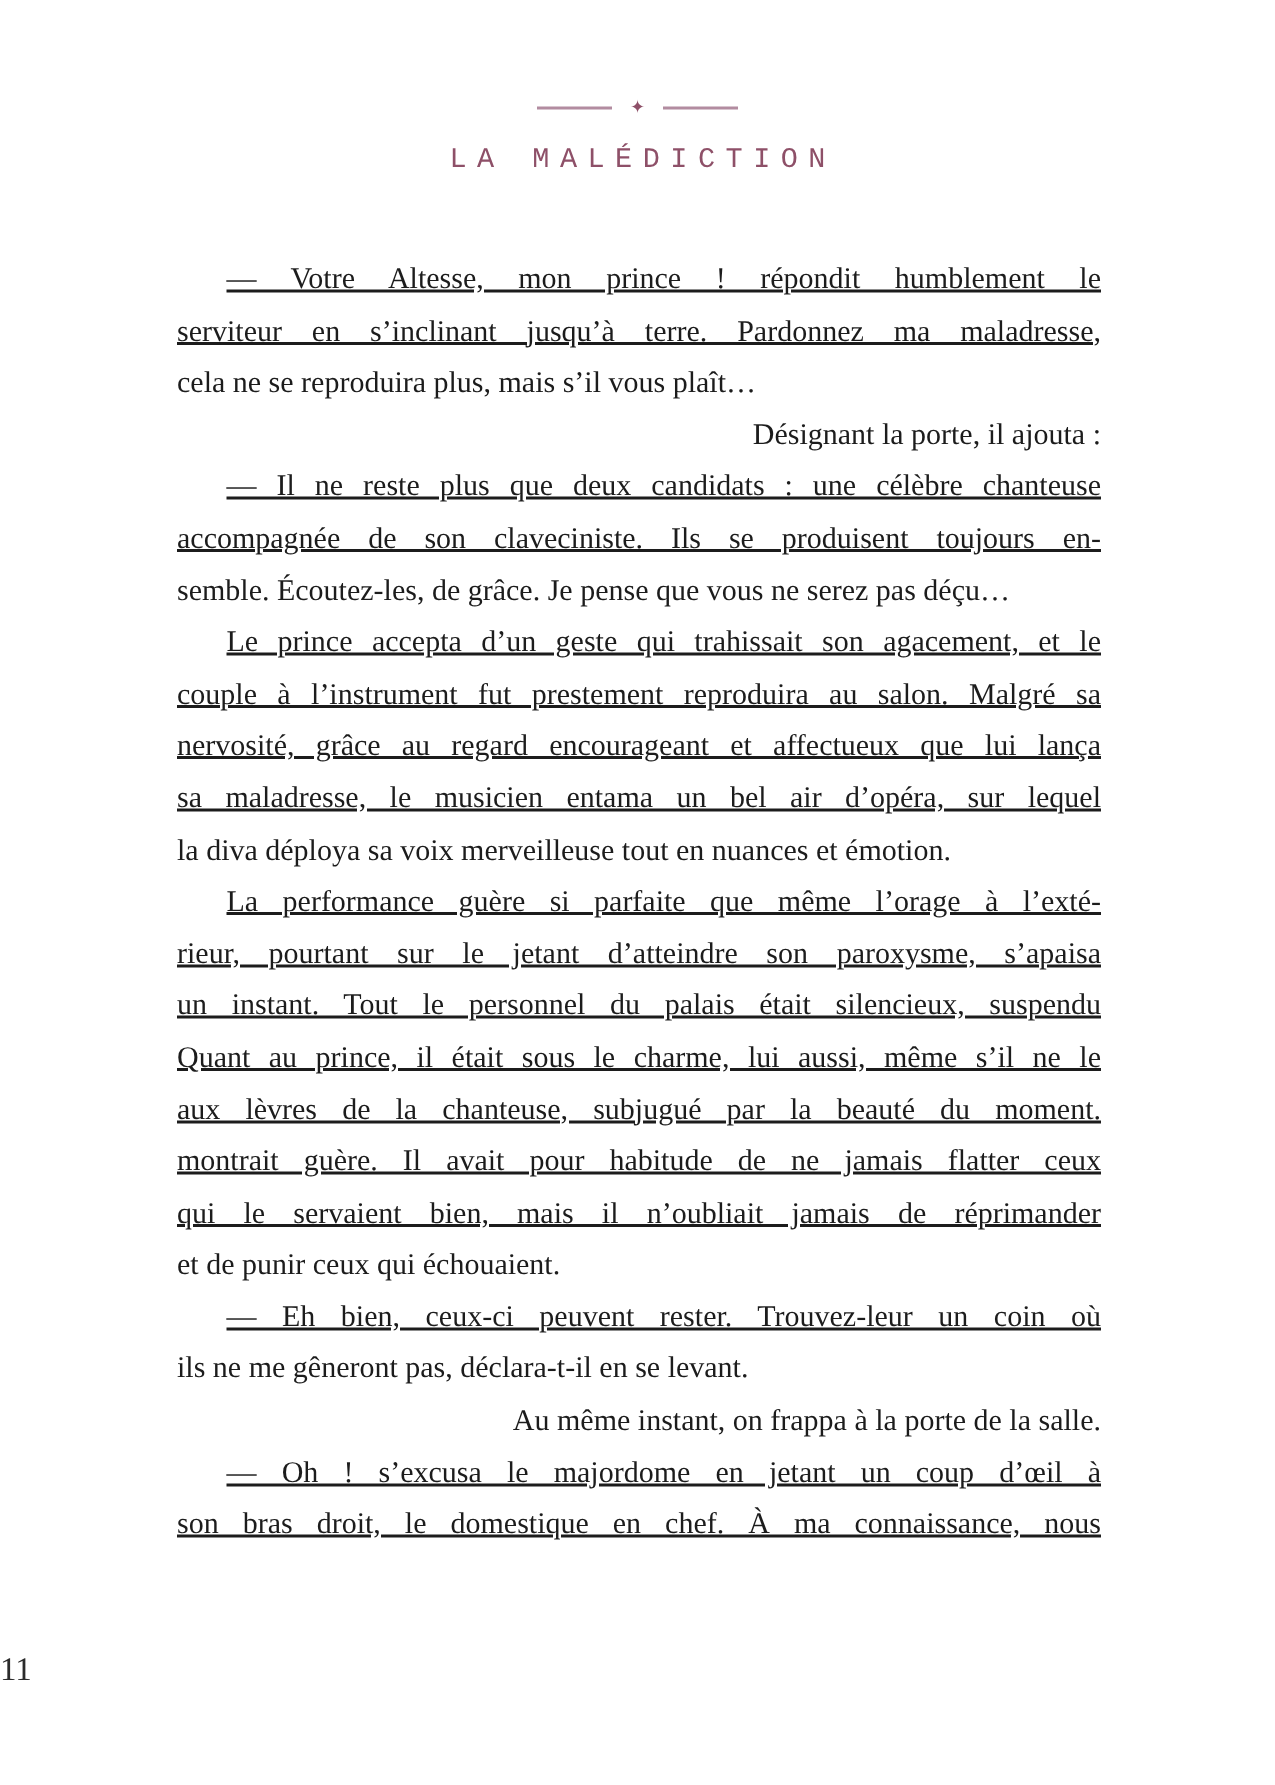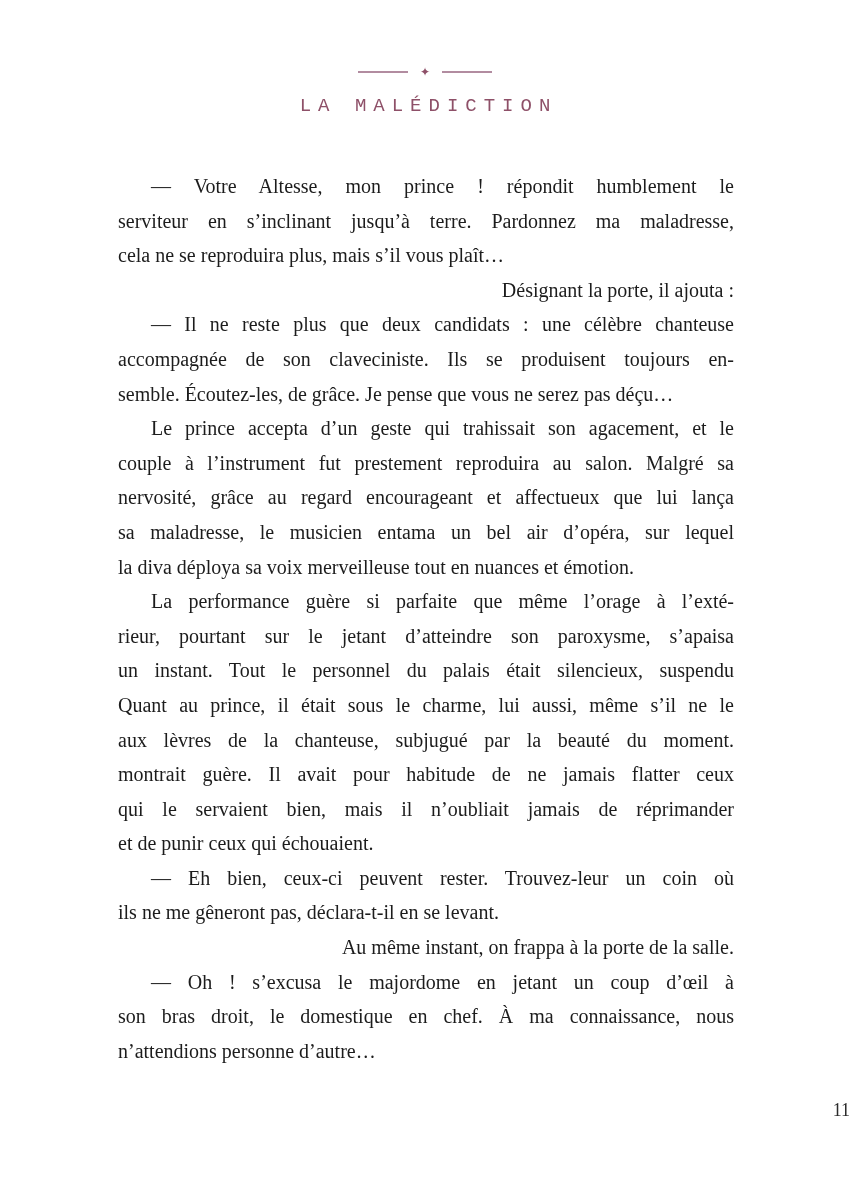--- a/index.html
+++ b/index.html
@@ -36,27 +36,27 @@
   }
 
   
   .body-text {
     position: absolute; left: 118px; top: 169px; width: 616px;
     font-size: 20px; line-height: 34.6px;
     color: var(--text-color, #1c1c1c);
   }
   .paragraph { margin: 0; }
   .line { text-align: left; white-space: normal; }
-  .line.just { text-align: justify; text-align-last: justify; }
+  .line.just { text-align: justify; text-align-last: justify; text-decoration: underline; }
   .line.indent { padding-left: 33px; text-align: right; }
 
   
   .page-number {
     position: absolute; top: 1100px; left: 0; width: 100%;
-    text-align: right; font-size: 18px; line-height: 1.2;
+    text-align: left; font-size: 22px; line-height: 1.2;
     color: var(--pagenum-color, #2b2b2b);
   }
 </style>
 </head>
 <body style="--bg: #ffffff; --title-color: #8e5068; --ornament-color: #b28ca0; --text-color: #1c1c1c; --pagenum-color: #2b2b2b;">
 
 <div class="page">
 
   <div class="ornament">
     <span class="orn-line"></span>
@@ -100,19 +100,18 @@
       <div class="paragraph">
         <div class="line indent just">— Eh bien, ceux-ci peuvent rester. Trouvez-leur un coin où</div>
         <div class="line">ils ne me gêneront pas, déclara-t-il en se levant.</div>
       </div>
       <div class="paragraph">
         <div class="line indent">Au même instant, on frappa à la porte de la salle.</div>
       </div>
       <div class="paragraph">
         <div class="line indent just">— Oh ! s’excusa le majordome en jetant un coup d’œil à</div>
         <div class="line just">son bras droit, le domestique en chef. À ma connaissance, nous</div>
-        <div class="line">n’attendions personne d’autre…</div>
       </div>
     </main>
 
   <div class="page-number">11</div>
 
 </div>
 
 </body></html>

